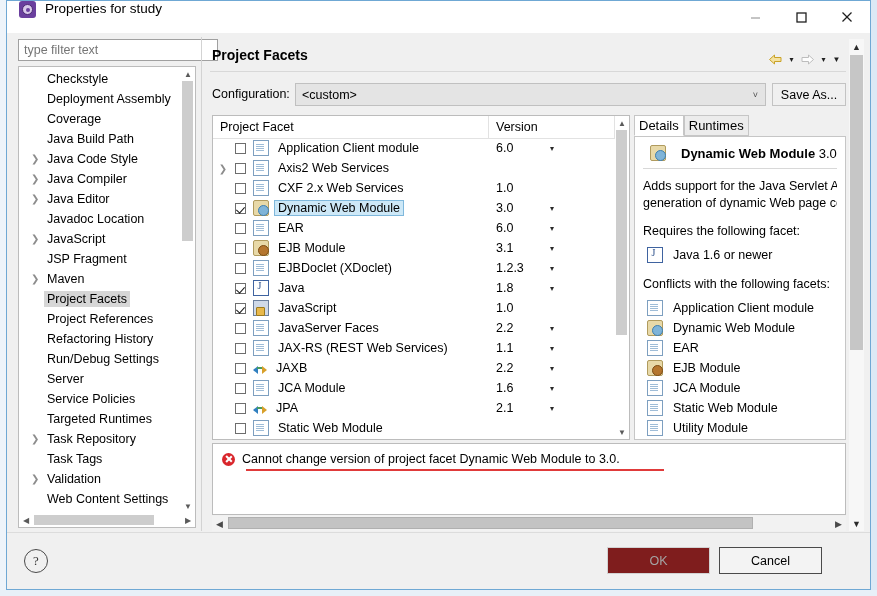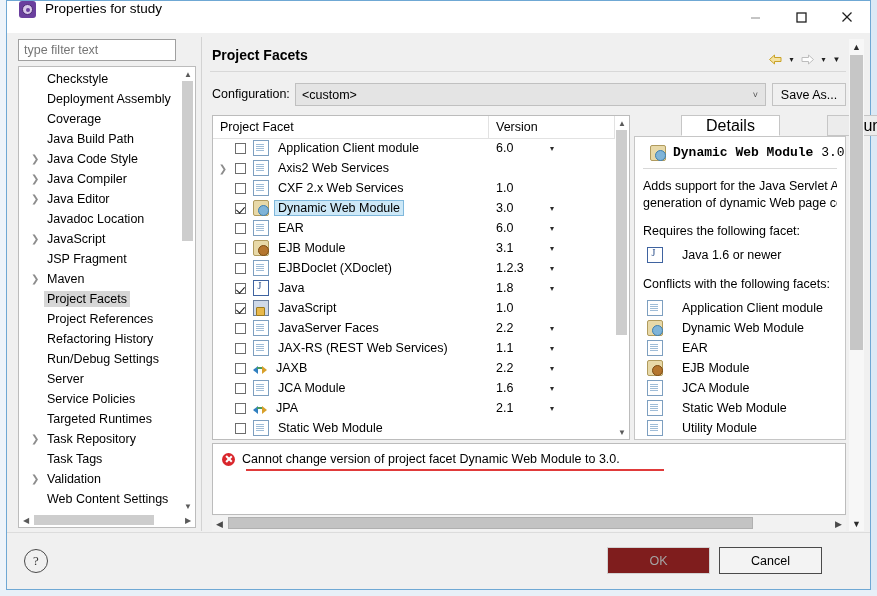--- a/index.html
+++ b/index.html
@@ -42,21 +42,21 @@
   .winbtn svg{display:block;}
 
   
   .content{position:absolute;left:0;top:32px;right:0;bottom:0;}
 
   
   .leftpane{
     position:absolute;left:11px;top:6px;width:178px;height:489px;
   }
   .filterbox{
-    position:absolute;left:0;top:0;width:158px;height:22px;
+    position:absolute;left:0;top:0;width:200px;height:22px;
     border:1px solid #a0a0a0;background:#fff;box-sizing:border-box;
     display:flex;align-items:center;padding-left:5px;
     font-size:12.5px;color:#555;
   }
   .filterbox input{
     border:0;outline:0;width:100%;font-family:"Liberation Sans",sans-serif;
     font-size:12.5px;color:#555;background:transparent;padding:0;
   }
   .treebox{
     position:absolute;left:0;top:27px;width:178px;height:462px;
@@ -196,38 +196,37 @@
     border-top:4px solid transparent;border-bottom:4px solid transparent;border-left:5px solid #d8a02b;
   }
   .ic-arrows .bar{position:absolute;left:4px;top:6px;width:6px;height:2px;background:#4a9b5e;}
 
   
   .detailsbox{
     position:absolute;left:426px;top:76px;right:18px;height:325px;
   }
   .tabs{position:absolute;left:0;top:0;height:22px;display:flex;}
   .tab{
-    height:21px;padding:0 24px;display:flex;align-items:center;font-size:16px;
+    height:21px;padding:0 4px;display:flex;align-items:center;font-size:13px;
     box-sizing:border-box;
-    margin-left:47px;
   }
   .tab.active{background:#fff;border:1px solid #c6c6c6;border-bottom:1px solid #fff;}
   .tab.idle{background:#ececec;border:1px solid #c6c6c6;}
   .detailbody{
     position:absolute;left:0;top:21px;right:0;bottom:0;background:#fff;
     border:1px solid #c6c6c6;box-sizing:border-box;overflow:hidden;padding:8px 8px 0 8px;
   }
-  .dhead{display:flex;gap:7px;font-family:Liberation Mono, monospace;}
+  .dhead{display:flex;align-items:center;gap:15px;}
   .dhead .dtitle{font-size:13px;font-weight:bold;white-space:nowrap;}
   .dhead .dtitle .ver{font-weight:normal;}
   .dhead-rule{height:1px;background:#d8d8d8;margin:7px 0 9px 0;}
   .dtext{font-size:12.5px;line-height:17px;white-space:nowrap;overflow:hidden;}
   .dsub{font-size:12.5px;margin-top:12px;}
   .dlist{margin-top:7px;}
-  .dlrow{height:20px;display:flex;align-items:center;gap:19px;font-size:12.5px;white-space:nowrap;}
+  .dlrow{height:20px;display:flex;align-items:center;gap:10px;font-size:12.5px;white-space:nowrap;}
   .dlrow .ficon{margin-left:4px;}
 
   
   .errorbox{
     position:absolute;left:4px;top:404px;right:18px;height:72px;
     background:#fff;border:1px solid #bcbcbc;box-sizing:border-box;
   }
   .errorline{display:flex;align-items:center;gap:7px;padding:8px 0 0 9px;}
   .erricon{
     width:13px;height:13px;border-radius:50%;background:#d9262c;flex:none;position:relative;

